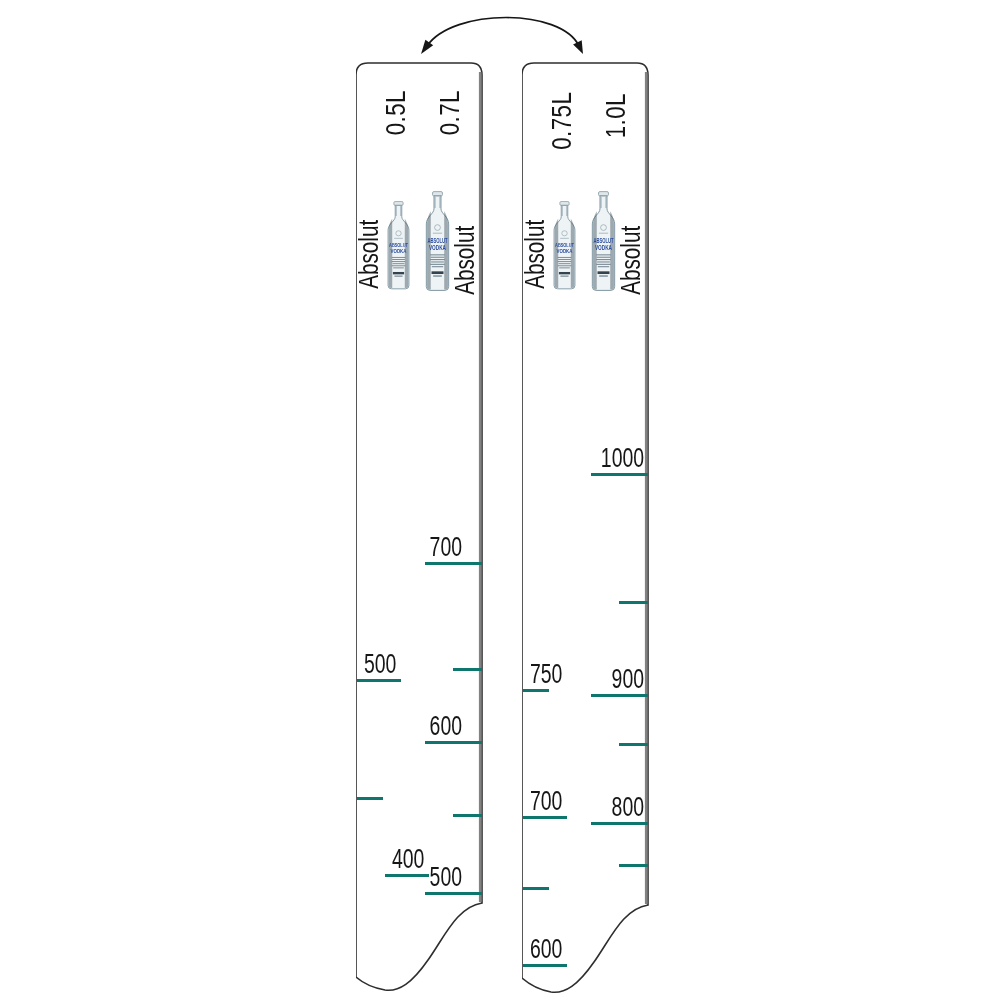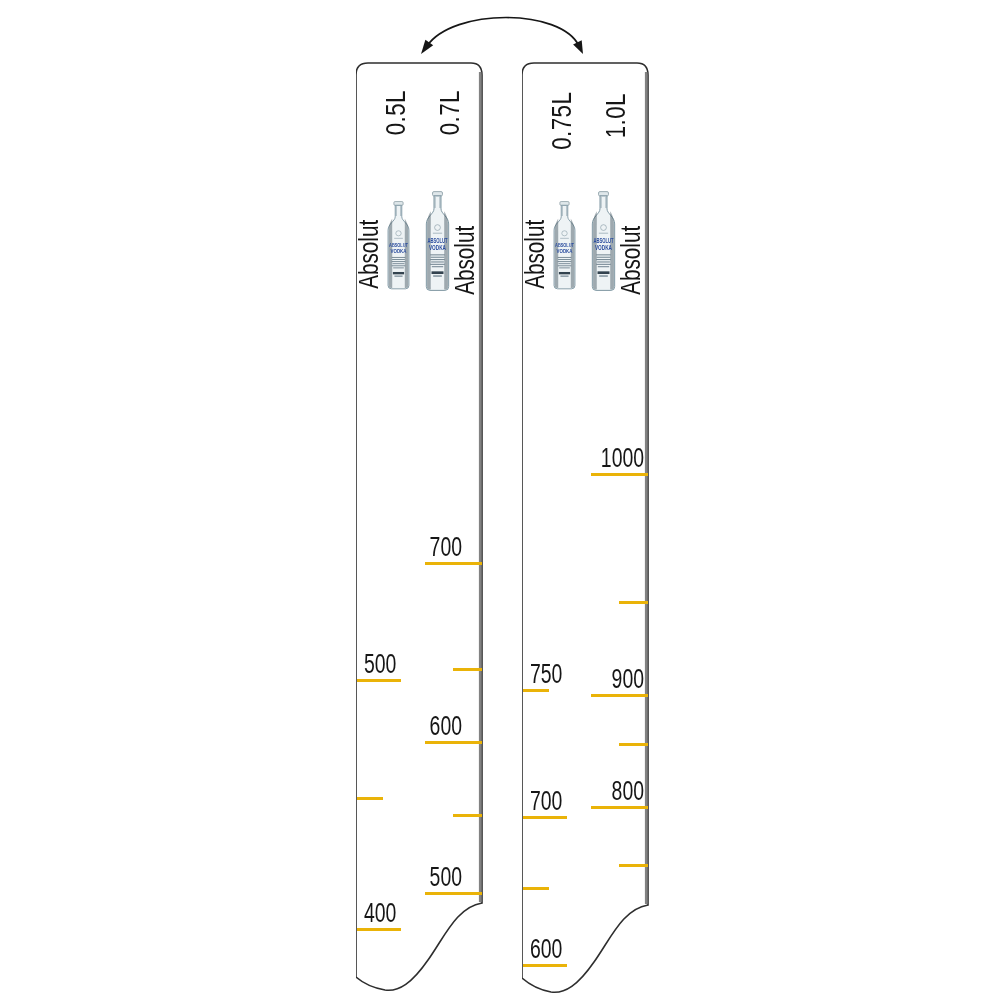--- a/index.html
+++ b/index.html
@@ -28,21 +28,21 @@
   .brand span{display:inline-block;transform:scaleX(0.74);white-space:nowrap;}
   .brand-left{left:-62px;top:177px;}
   .brand-right{left:34px;top:183px;}
 
   .bottle{position:absolute;}
   .bottle.small{left:28px;top:139px;width:29px;height:91px;}
   .bottle.large{left:66px;top:129px;width:31px;height:103px;}
 
   
   .marks{position:absolute;inset:0;}
-  .mark{position:absolute;height:3px;background:#eab308;text-decoration:underline;}
+  .mark{position:absolute;height:3px;background:#0f766e;text-decoration:underline;}
   .mark.left{left:1px;width:44px;}
   .mark.left.short{width:26px;}
   .mark.right{right:1px;width:57px;}
   .mark.right.short{width:29px;}
   .lbl{position:absolute;bottom:4px;font-size:27px;line-height:1;white-space:nowrap;color:#161616;}
   .mark.left .lbl{left:7px;transform:scaleX(0.72);transform-origin:left bottom;}
   .mark.right .lbl{right:20px;transform:scaleX(0.72);transform-origin:right bottom;}
   #strip1 .mark.right .lbl{right:4px;}
 </style>
 </head>
@@ -95,21 +95,21 @@
         <use href="#bottle-sym"></use>
       </svg>
     <svg class="bottle large" viewBox="0 0 30 100" preserveAspectRatio="none">
         <use href="#bottle-sym"></use>
       </svg>
     <div class="marks">
         <div class="mark left" style="top: 617px;">
           <span class="lbl">500</span>
         </div>
         <div class="mark left short" style="top: 735px;"></div>
-        <div class="mark left" style="top: 866px;">
+        <div class="mark left" style="top: 812px; margin-left: 28px;">
           <span class="lbl">400</span>
         </div>
         <div class="mark right" style="top: 500px;">
           <span class="lbl">700</span>
         </div>
         <div class="mark right short" style="top: 606px;"></div>
         <div class="mark right" style="top: 679px;">
           <span class="lbl">600</span>
         </div>
         <div class="mark right short" style="top: 752px;"></div>
@@ -147,20 +147,20 @@
           <span class="lbl">600</span>
         </div>
         <div class="mark right" style="top: 411px;">
           <span class="lbl">1000</span>
         </div>
         <div class="mark right short" style="top: 539px;"></div>
         <div class="mark right" style="top: 632px;">
           <span class="lbl">900</span>
         </div>
         <div class="mark right short" style="top: 681px;"></div>
-        <div class="mark right" style="top: 744px;">
+        <div class="mark right" style="top: 760px;">
           <span class="lbl">800</span>
         </div>
         <div class="mark right short" style="top: 802px;"></div>
       </div>
   </div>
 
 </div>
 
 </body></html>

